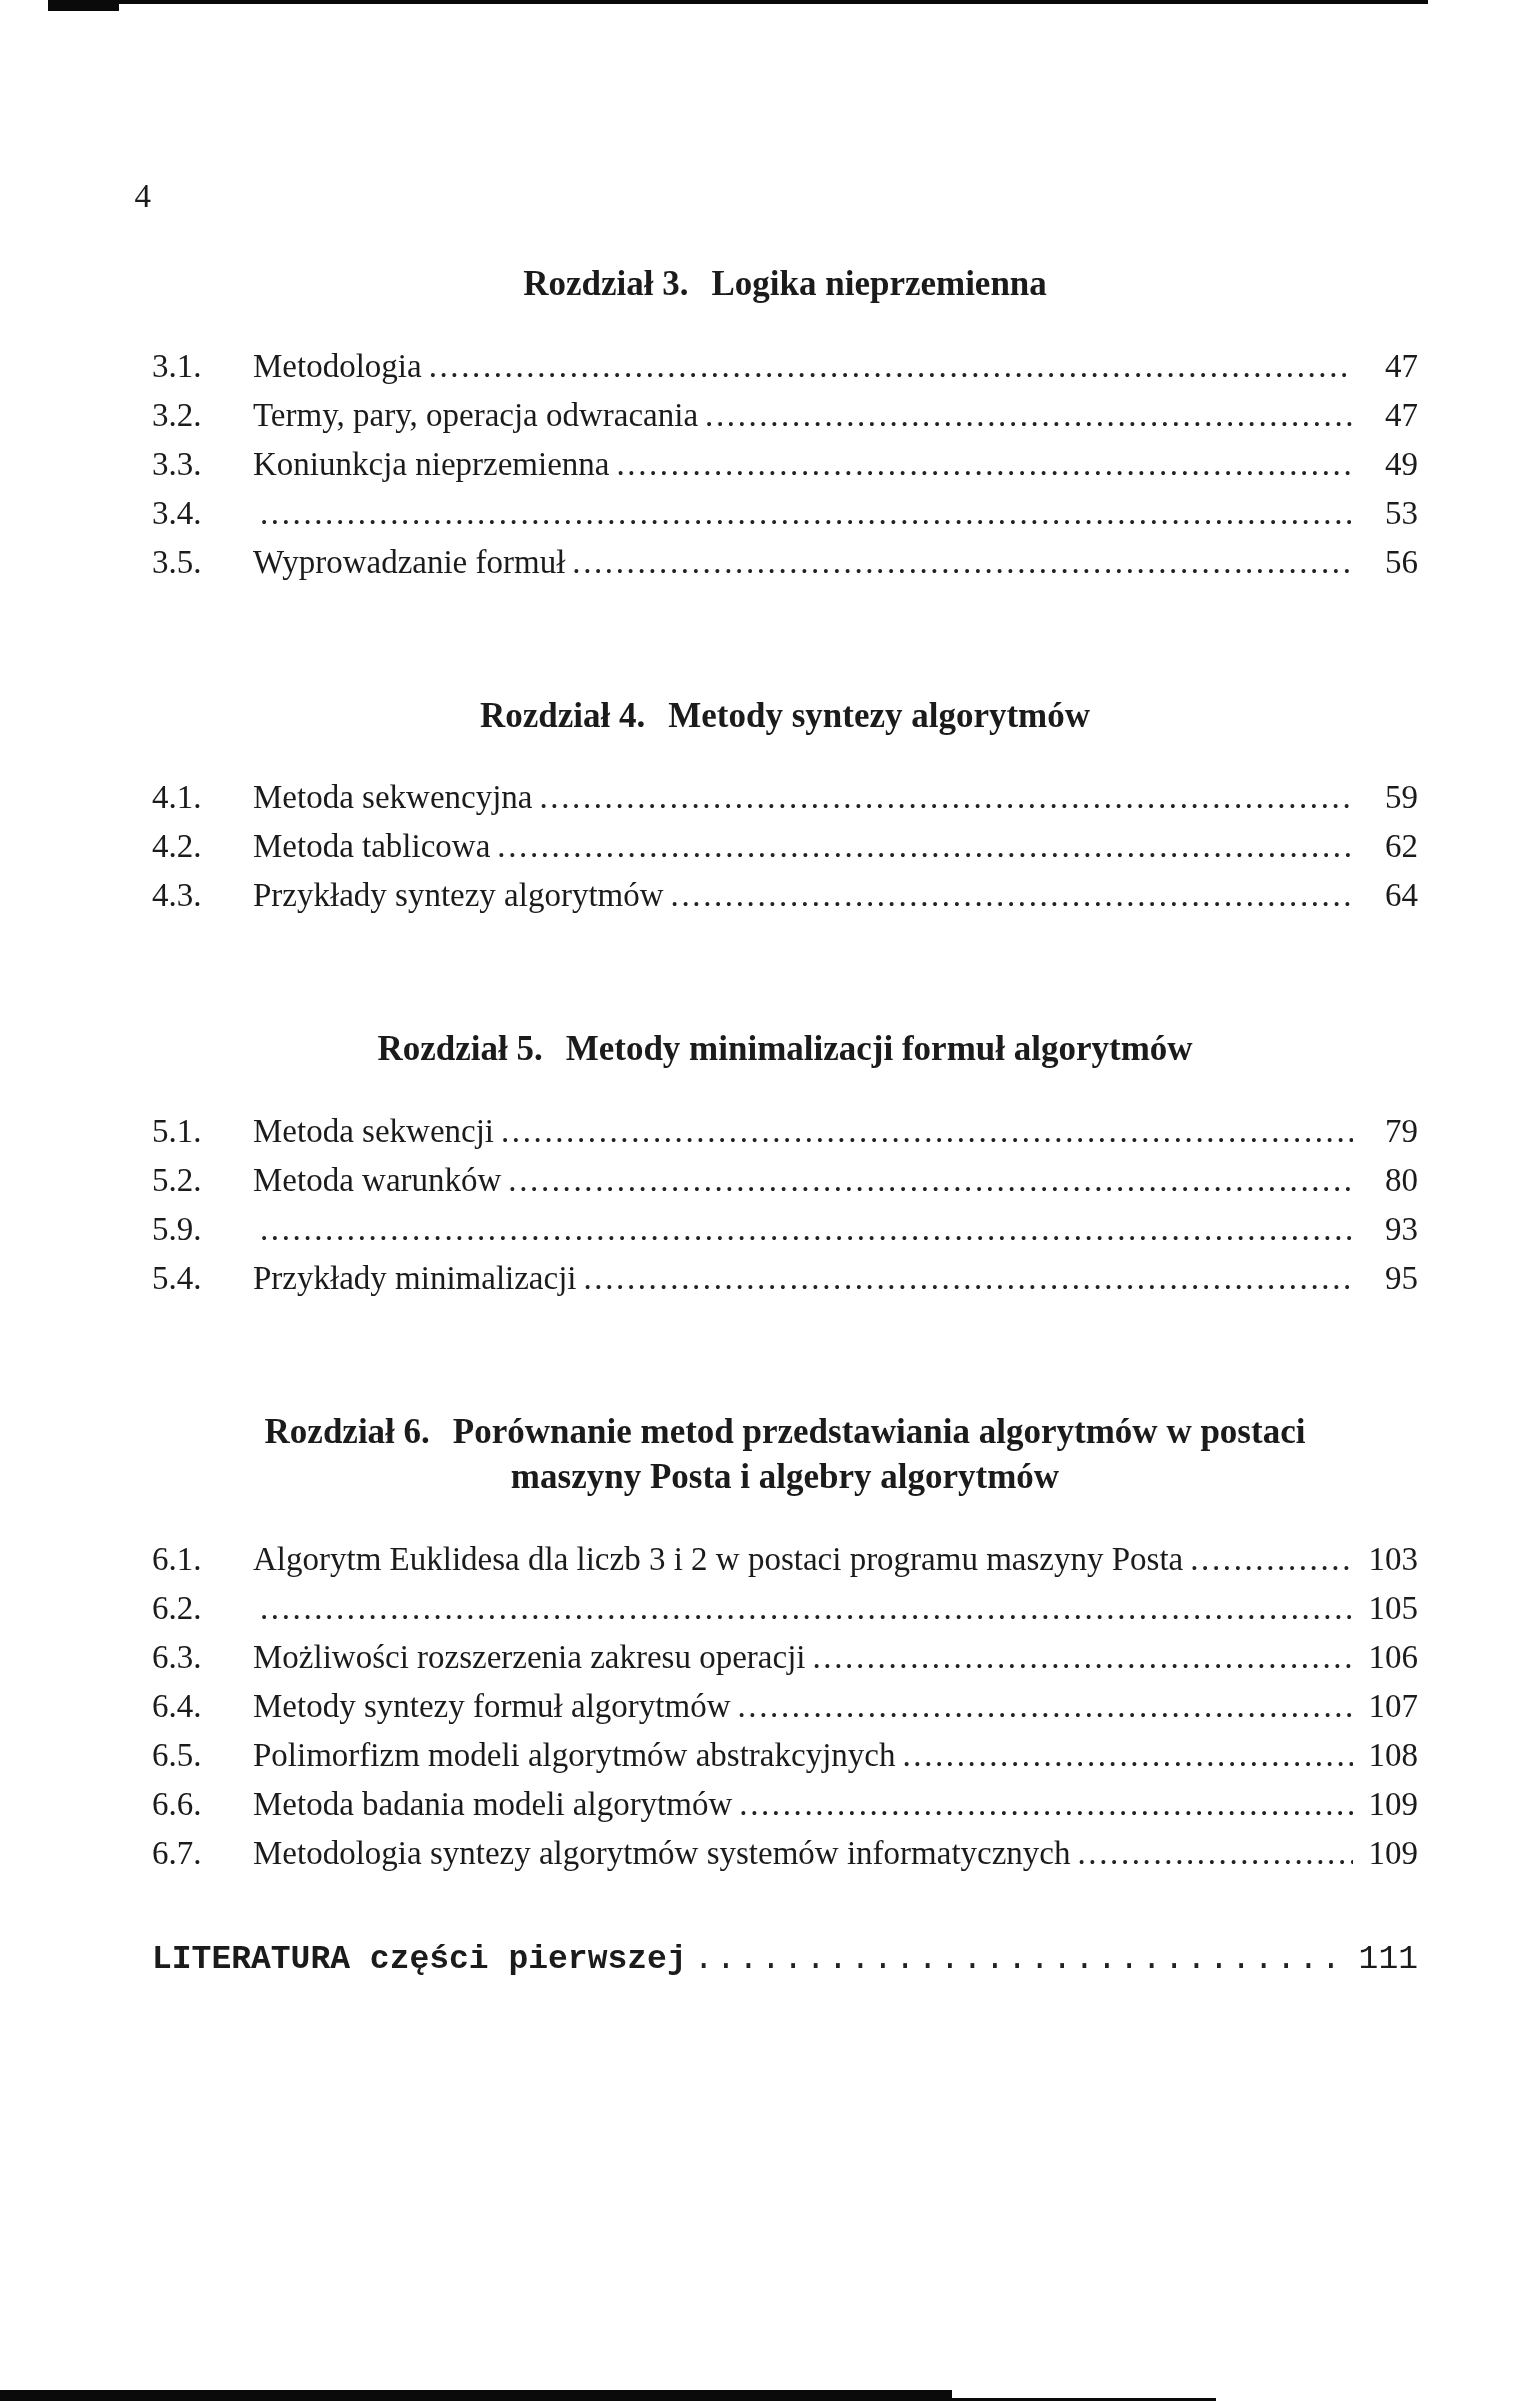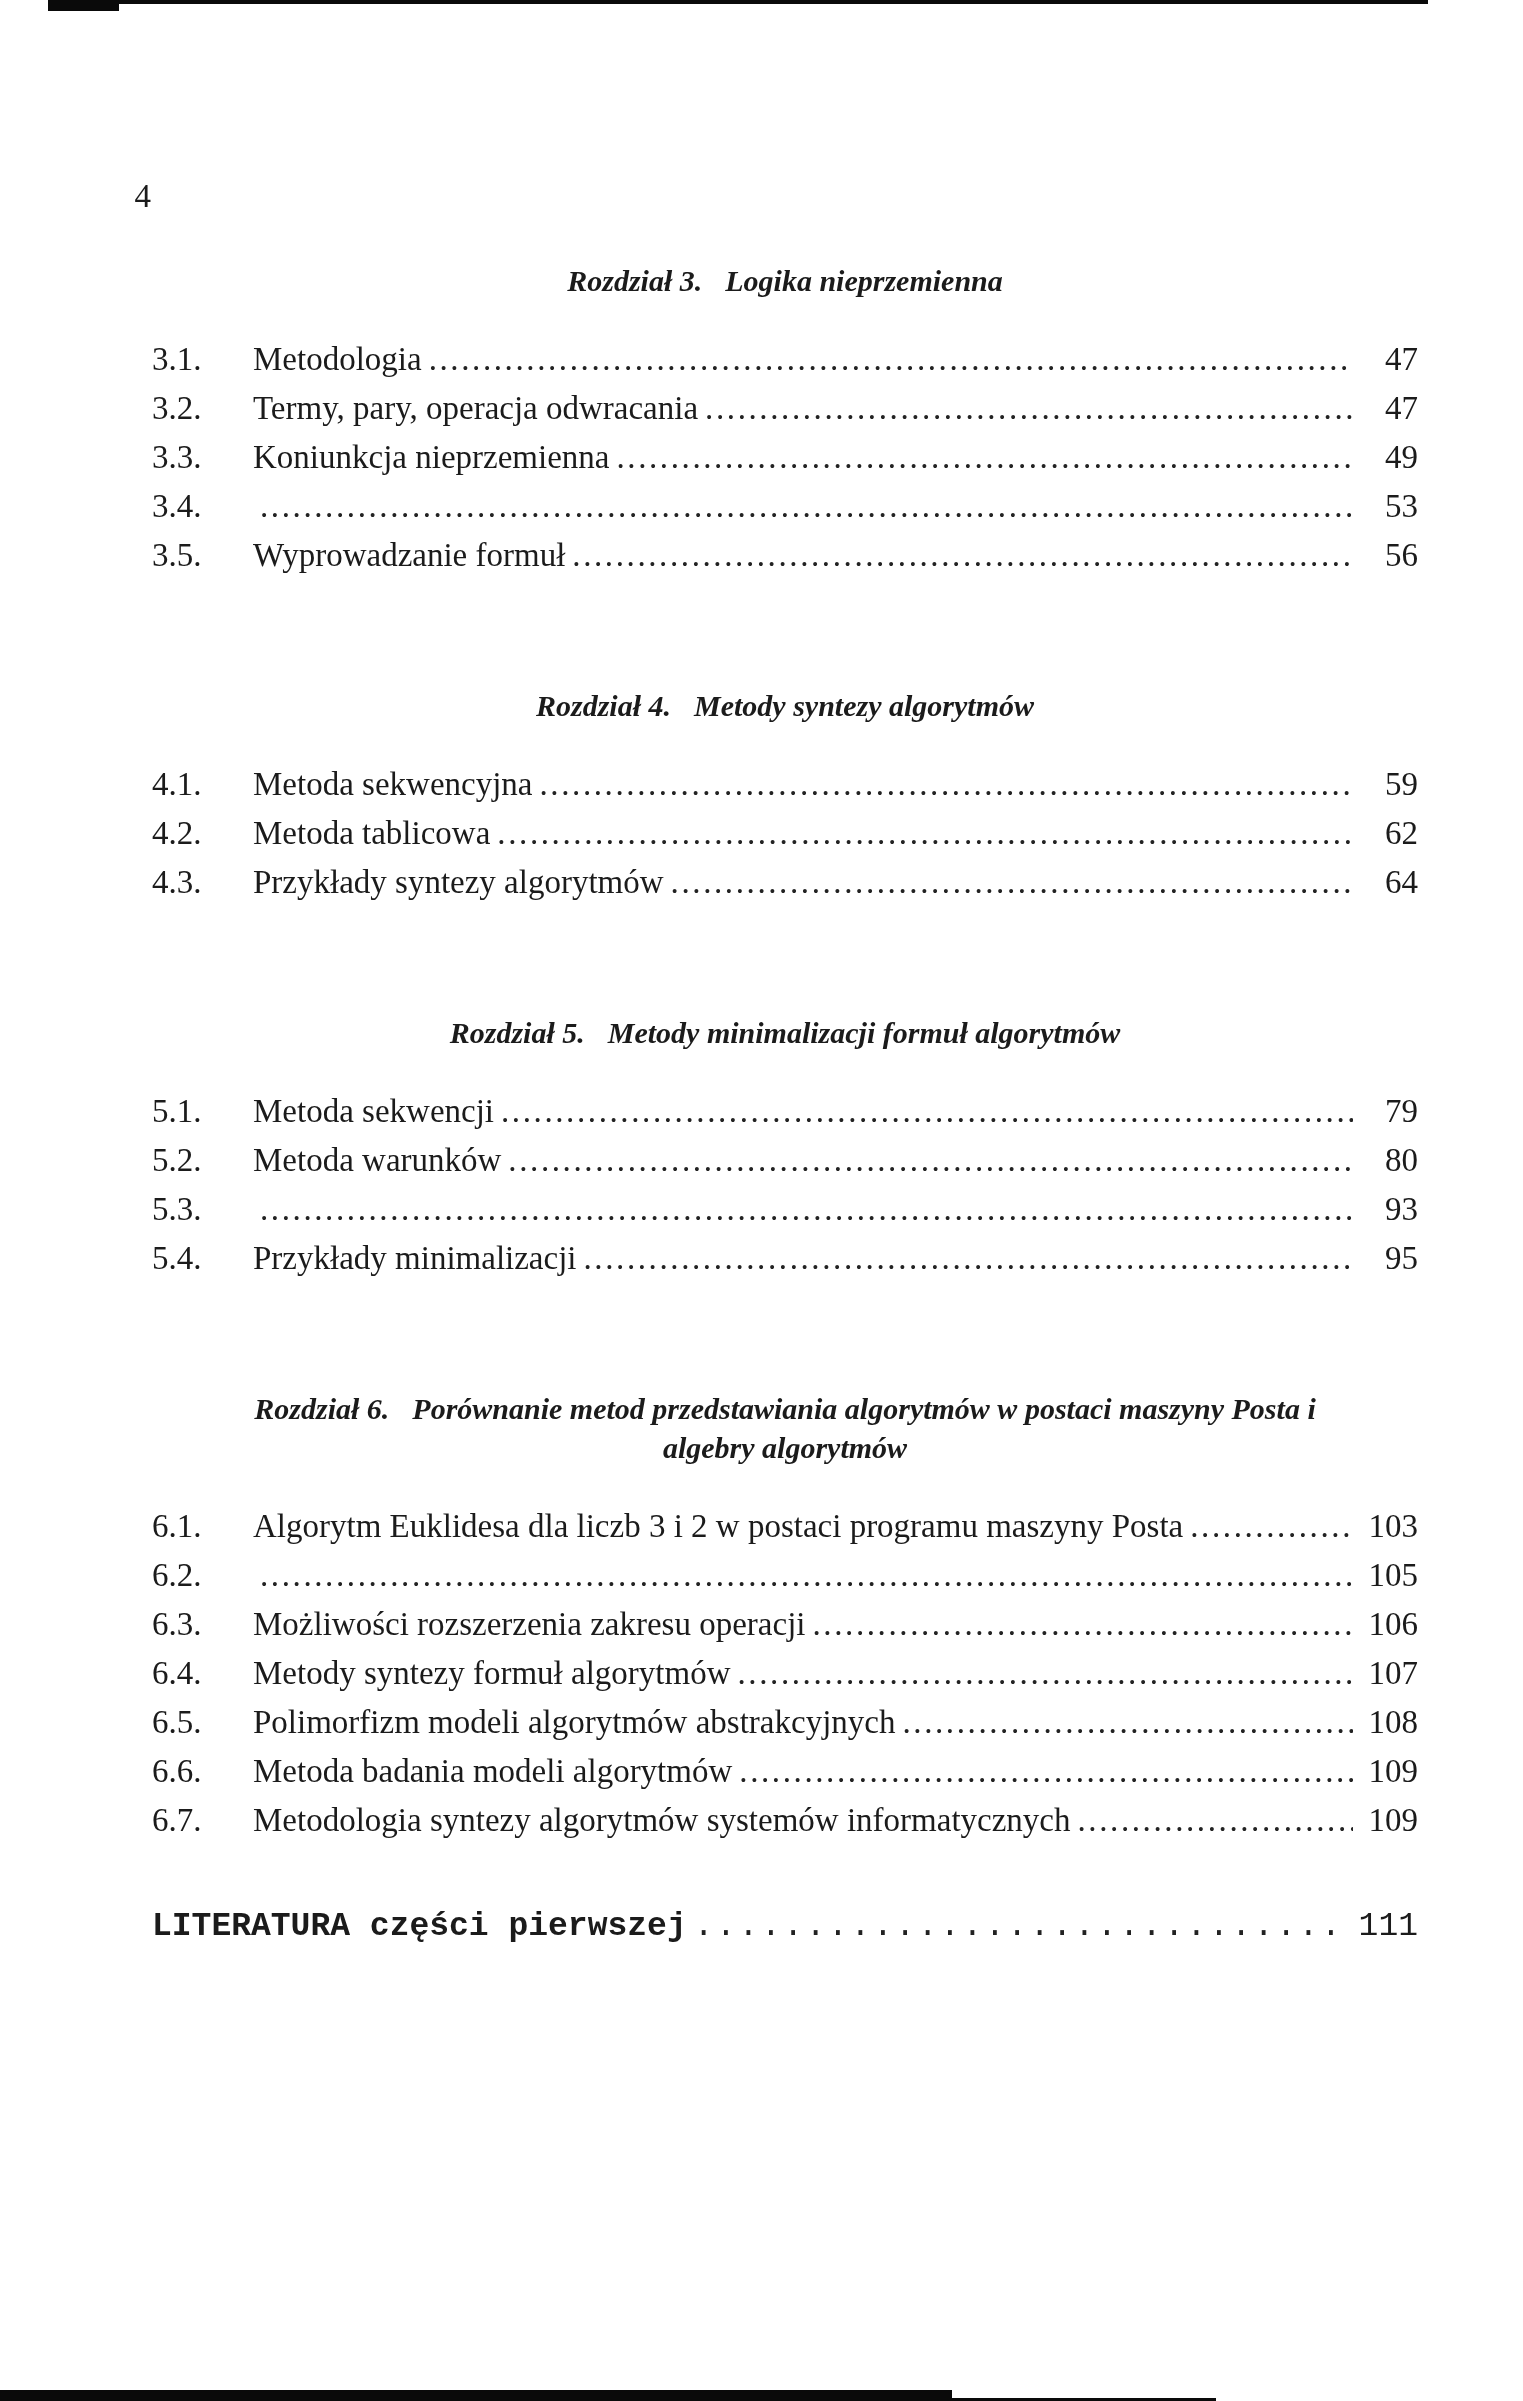--- a/index.html
+++ b/index.html
@@ -27,25 +27,24 @@
   .page-number {
     font-size: 33px;
     line-height: 41px;
     margin-left: -17.6px;
   }
   .chapter { margin-top: 106px; }
   .chapter:first-of-type { margin-top: 44px; }
   .chapter-heading {
     text-align: center;
     font-weight: bold;
-    font-size: 30px;
+    font-size: 35px;
     line-height: 1.3;
     max-width: 1137px;
     margin: 4px auto 35px auto;
-    font-style: italic;
   }
   .ch-title { margin-left: 23px; }
   .entry {
     display: flex;
     align-items: center;
     font-size: 33px;
     line-height: 49px;
   }
   .entry .num { width: 101px; flex: 0 0 auto; }
   .entry .title { white-space: nowrap; flex: 0 1 auto; }
@@ -154,21 +153,21 @@
   </div>
 
   <div class="entry">
     <span class="num">5.2.</span>
     <span class="title">Metoda warunków</span>
     <span class="leader">................................................................................................................................................................................................................................................</span>
     <span class="pg">80</span>
   </div>
 
   <div class="entry">
-    <span class="num">5.3.</span>
+    <span class="num">5.9.</span>
     <span class="leader">................................................................................................................................................................................................................................................</span>
     <span class="pg">93</span>
   </div>
 
   <div class="entry">
     <span class="num">5.4.</span>
     <span class="title">Przykłady minimalizacji</span>
     <span class="leader">................................................................................................................................................................................................................................................</span>
     <span class="pg">95</span>
   </div>

